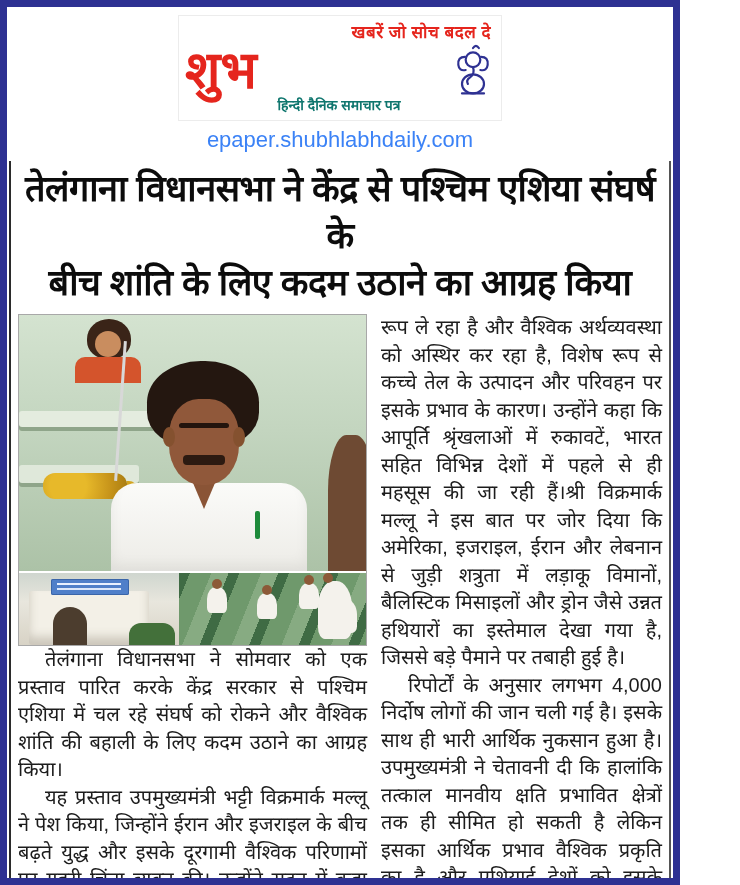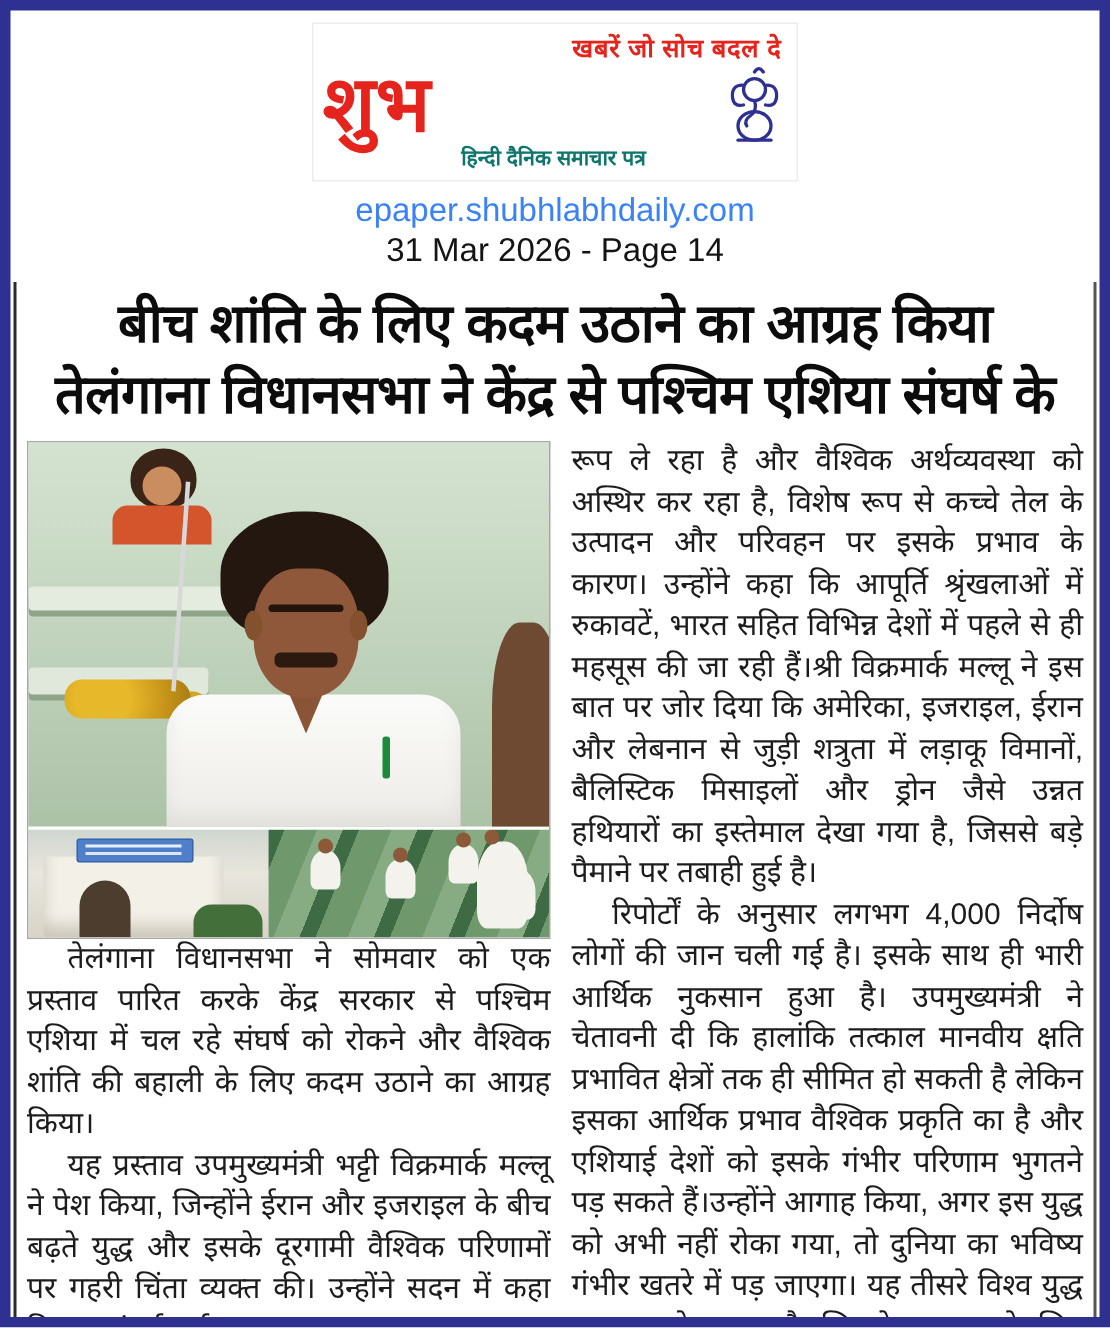--- a/index.html
+++ b/index.html
@@ -2,21 +2,21 @@
 <html><head>
 <meta charset="utf-8">
 <style>
   * { margin:0; padding:0; box-sizing:border-box; }
   html,body { width:740px; }
   body {
     font-family: "Liberation Sans", "DejaVu Sans", sans-serif;
     background:#fff;
   }
   .page {
-    width:740px; height:885px;
+    width:680px; height:885px;
     border:7px solid #2e3192;
     background:#fff;
     display:flex; flex-direction:column;
     overflow:hidden;
   }
   
   .masthead-box {
     width:324px; margin:8px auto 0;
     border:1px solid #ececec;
     padding:4px 6px 6px;
@@ -124,26 +124,25 @@
           <path d="M30 32 q3 9 -4 14 q-6 4 -3 9"></path>
           <ellipse cx="30" cy="55" rx="15" ry="13"></ellipse>
           <path d="M15 68 h30"></path>
         </svg>
       </span>
     </div>
     <div class="subtitle">हिन्दी दैनिक समाचार पत्र</div>
   </div>
 
   <div class="site-url">epaper.shubhlabhdaily.com</div>
-  <div class="date-line">31 Mar 2026 - Page 14</div>
 
   <div class="article">
     <div class="headline">
+      <div>तेलंगाना विधानसभा ने केंद्र से पश्चिम एशिया संघर्ष के</div>
       <div>बीच शांति के लिए कदम उठाने का आग्रह किया</div>
-      <div>तेलंगाना विधानसभा ने केंद्र से पश्चिम एशिया संघर्ष के</div>
     </div>
 
     <div class="cols">
 
       <div class="col-left">
         <div class="photo-block">
           <div class="photo-main">
             <div class="ph bench1"></div>
             <div class="ph bench2"></div>
             <div class="ph woman-hair"></div>

